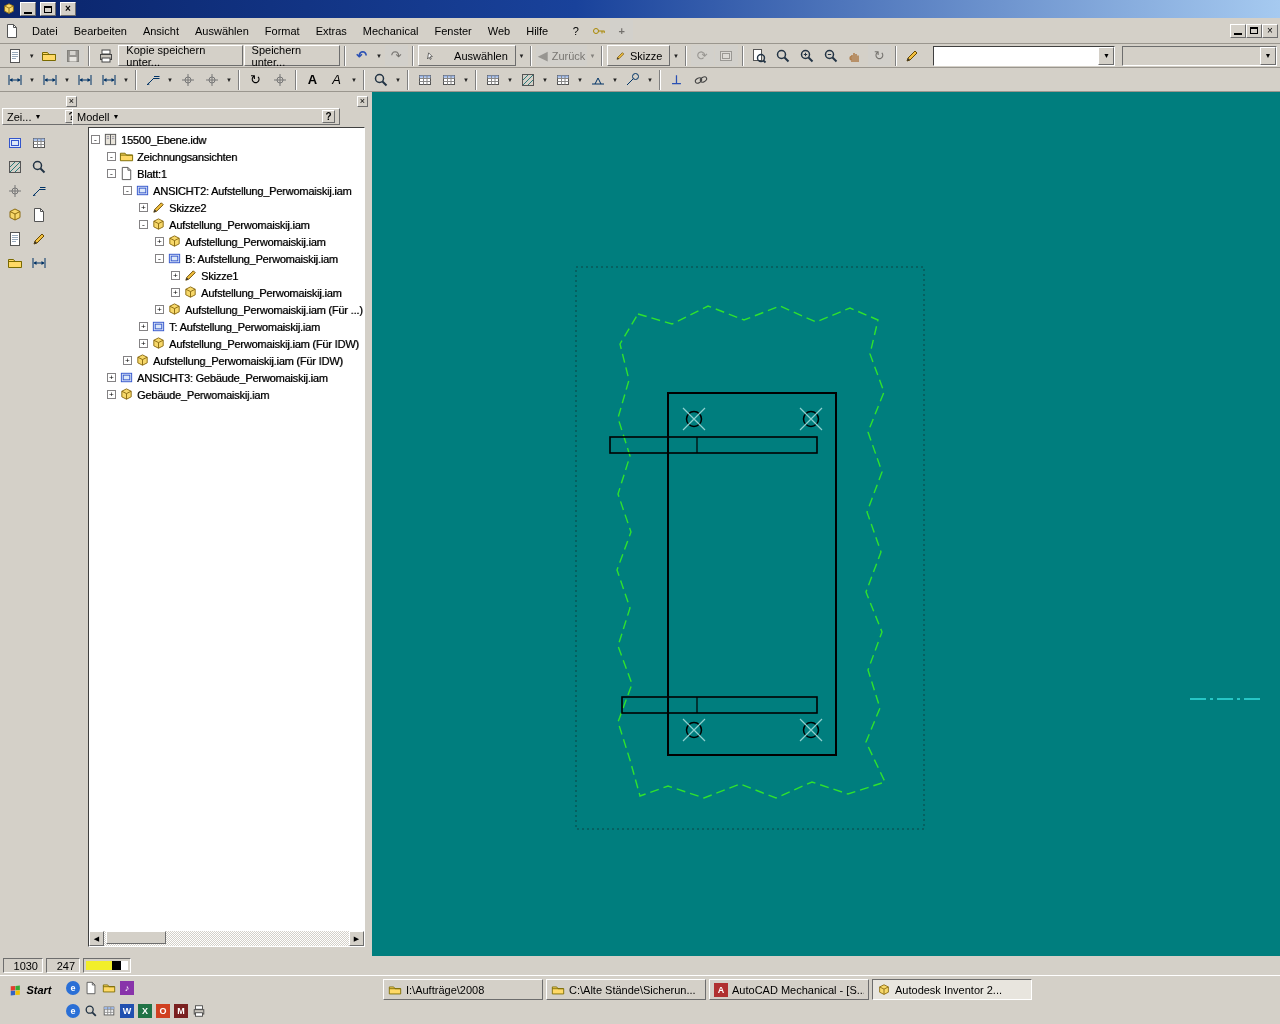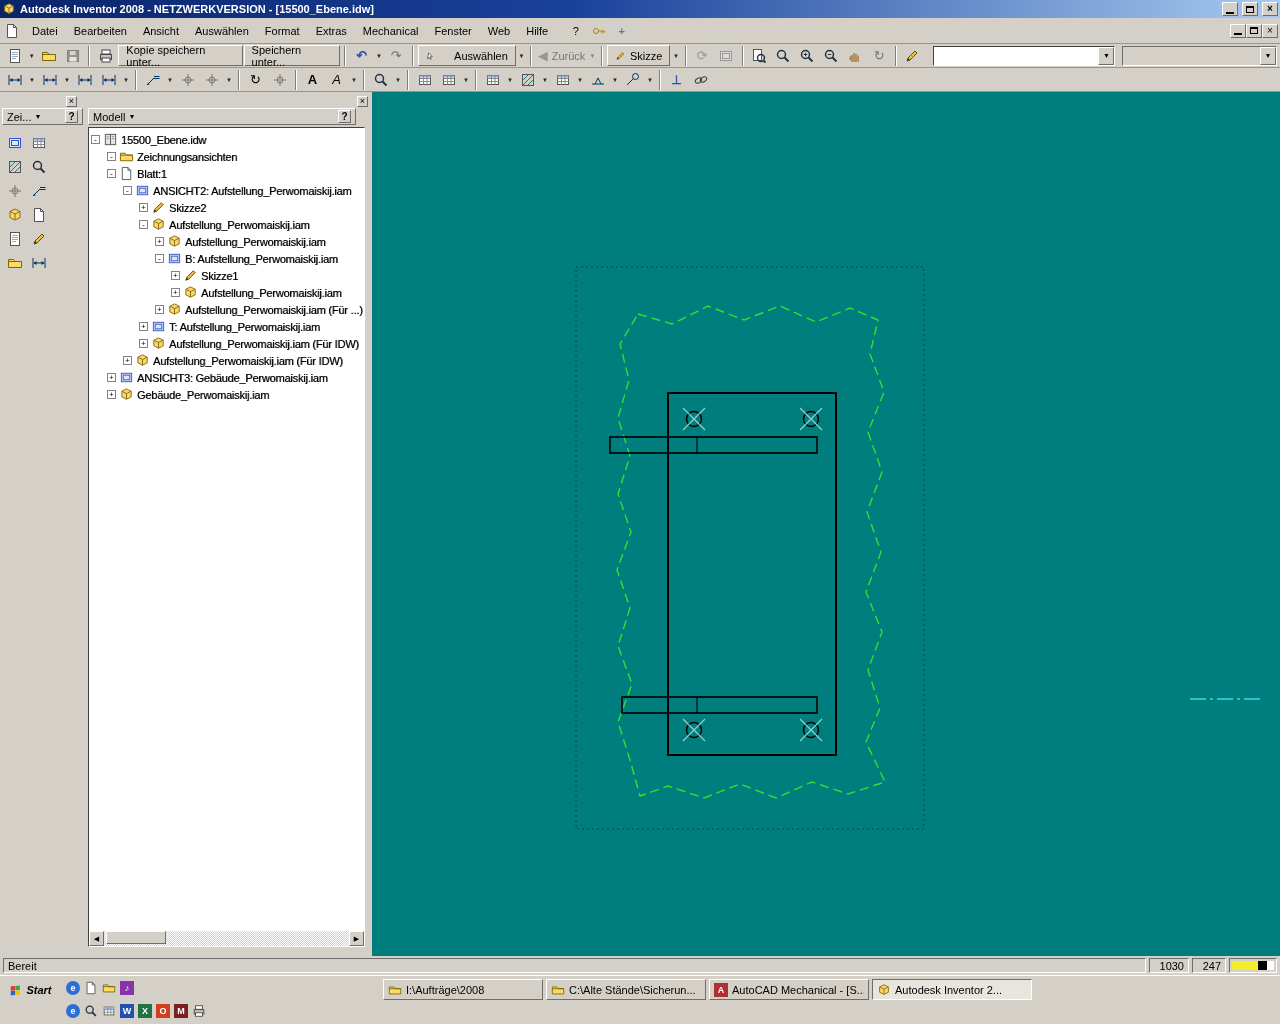--- a/index.html
+++ b/index.html
@@ -206,21 +206,20 @@
         <circle cx="5" cy="8" r="2.5" fill="none" stroke="#aa8800"></circle>
         <path d="M7.5 8h6M11 8v2.5M13.2 8v2" stroke="#aa8800"></path>
       </symbol>
   </defs>
 </svg>
 
 <div id="titlebar" class="abs">
   <svg class="i14">
       <use href="#s-cube"></use>
     </svg>
-  <span style="flex:1">Autodesk Inventor 2008 - NETZWERKVERSION - [15500_Ebene.idw]</span>
   <span class="wbtn raised">
       <span class="minbar"></span>
     </span>
   <span class="wbtn raised">
       <span class="restsq"></span>
     </span>
   <span class="wbtn raised">×</span>
 </div>
 
 <div id="menubar" class="abs">
@@ -543,21 +542,21 @@
           <use href="#s-folder"></use>
         </svg>
       </span>
     <span class="gicon">
         <svg class="i">
           <use href="#s-dim"></use>
         </svg>
       </span>
   </div>
 
-  <div class="panel-header abs" style="left:88px;top:16px;width:268px">
+  <div class="panel-header abs" style="left:72px;top:16px;width:268px">
     <span>Modell</span>
     <span class="caret">▼</span>
     <span class="qbtn raised">?</span>
   </div>
 
   <div id="tree" class="abs" style="left:88px;top:35px;width:277px;height:820px">
     <div class="trow" style="padding-left:2px">
       <span class="tgl">-</span>
       <svg class="ti">
           <use href="#s-book"></use>
@@ -710,21 +709,20 @@
     <g>
       <circle cx="439" cy="638" r="7.5" fill="none" stroke="#000" stroke-width="1.5"></circle>
       <path d="M428,627 L450,649 M428,649 L450,627" stroke="#8fd0cf" stroke-width="1.2" fill="none"></path>
     </g>
 
     <line x1="818" y1="607" x2="890" y2="607" stroke="#35dede" stroke-width="1.4" stroke-dasharray="16,4,3,4"></line>
   </svg>
 </div>
 
 <div id="statusbar" class="abs">
-  <span class="scell sunken" style="flex:1">Bereit</span>
   <span class="scell sunken" style="width:40px;justify-content:flex-end">1030</span>
   <span class="scell sunken" style="width:34px;justify-content:flex-end">247</span>
   <span class="scell sunken" style="width:48px;padding:0 2px;gap:0">
     <span style="width:26px;height:9px;background:#f2ee2a"></span>
     <span style="width:9px;height:9px;background:#000"></span>
     <span style="width:7px;height:9px;background:#fff"></span>
   </span>
 </div>
 
 <div id="taskbar" class="abs">

